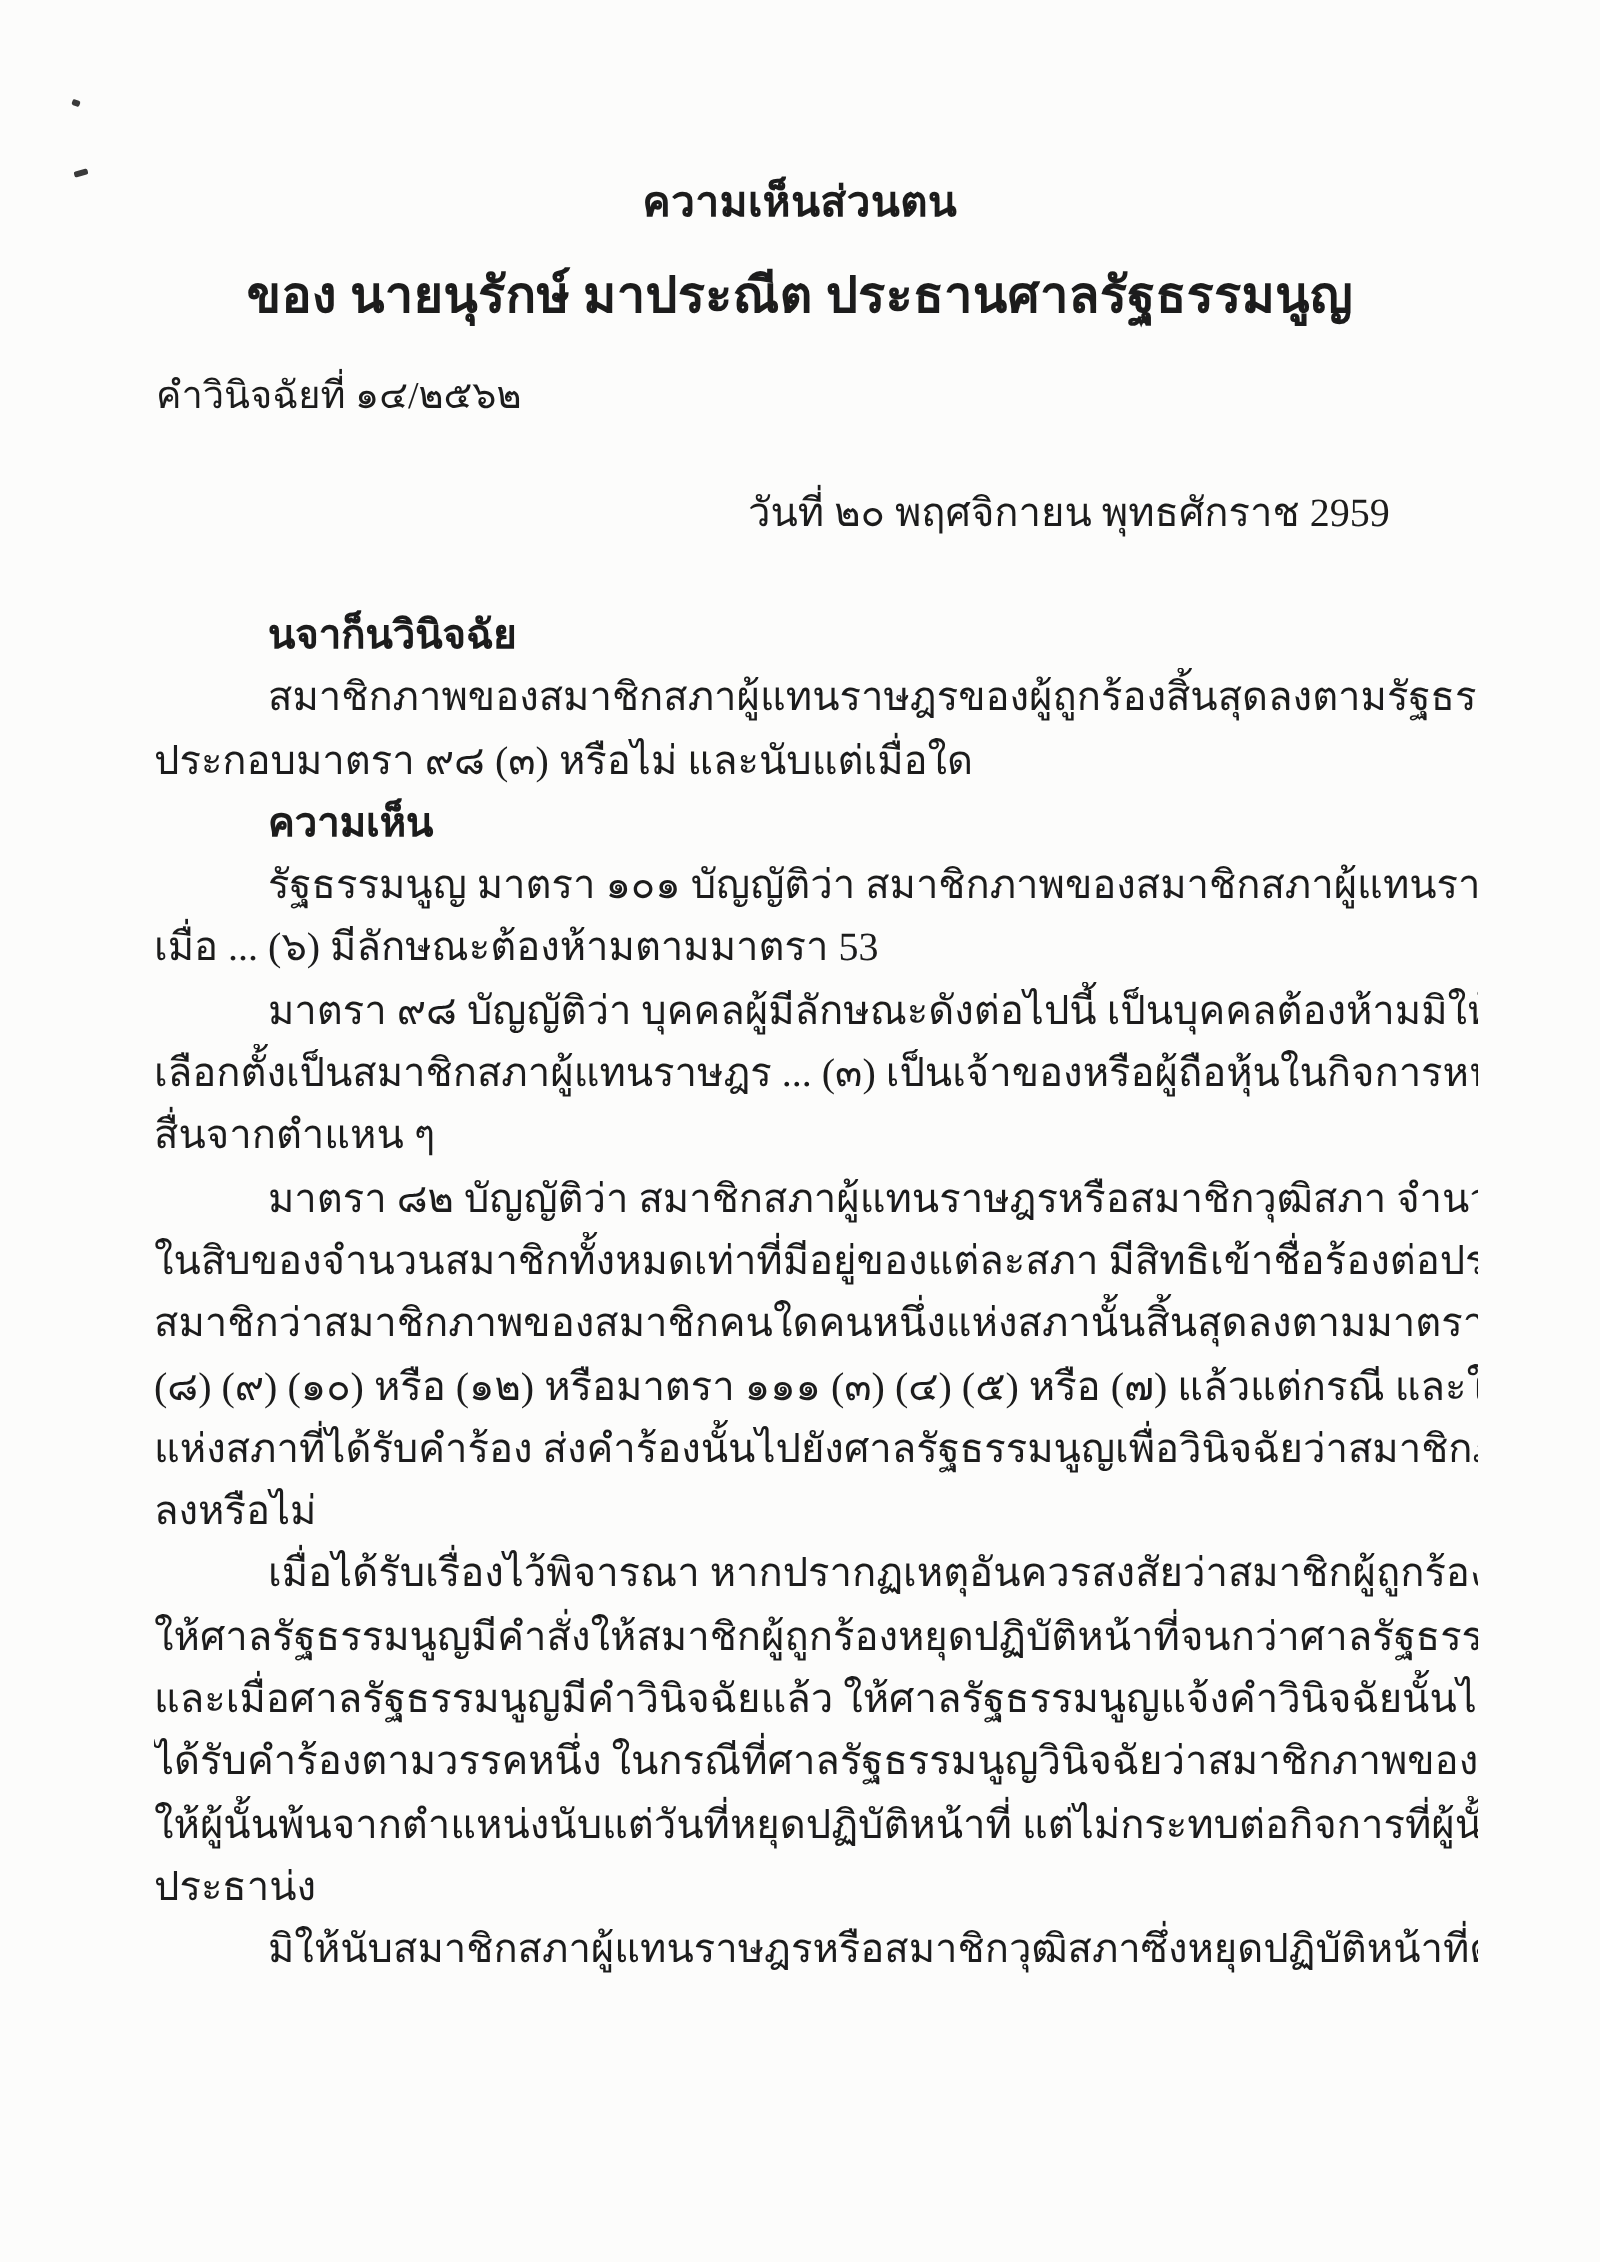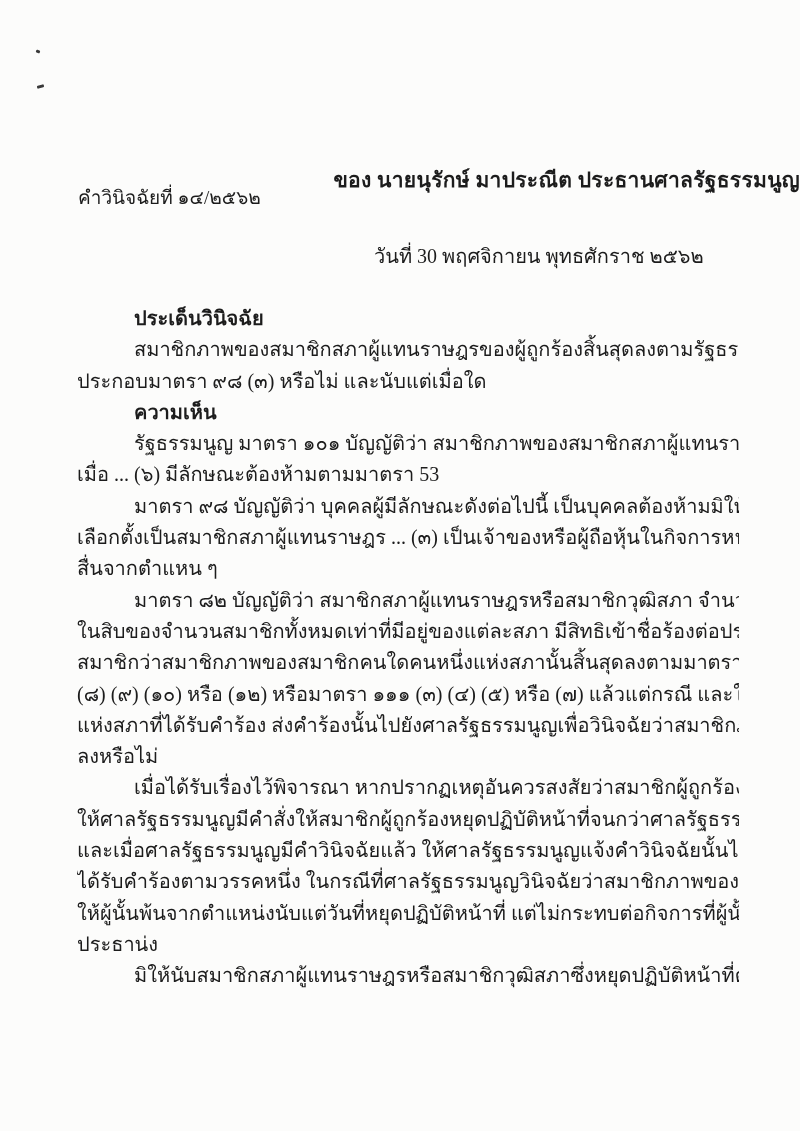--- a/index.html
+++ b/index.html
@@ -25,25 +25,24 @@
     text-align: center;
     font-size: 21px;
     font-weight: bold;
     letter-spacing: 0.3px;
   }
   .hdr-subtitle {
     position: absolute;
     top: 127px;
     left: 0;
     width: 100%;
-    text-align: right;
-    font-size: 21px;
+    text-align: center;
+    font-size: 25px;
     font-weight: bold;
     letter-spacing: 0.3px;
-    margin-top: 36px;
   }
   .ref-row {
     position: absolute;
     top: 182px;
     left: 78px;
     right: 88px;
     display: flex;
     justify-content: space-between;
     font-size: 19px;
   }
@@ -78,31 +77,32 @@
   .speck-2 { left: 37px; top: 85px; width: 7px; height: 3px; transform: rotate(-15deg); }
 </style>
 </head>
 <body>
 
 <div class="page">
 
   <div class="speck speck-1"></div>
   <div class="speck speck-2"></div>
 
+  <div class="hdr-title">ความเห็นส่วนตน</div>
 
   <div class="hdr-subtitle">ของ  นายนุรักษ์  มาประณีต  ประธานศาลรัฐธรรมนูญ</div>
 
   <div class="ref-row">
     <span>คำวินิจฉัยที่  ๑๔/๒๕๖๒</span>
   </div>
 
-  <div class="date-line">วันที่  30  พฤศจิกายน  พุทธศักราช  ๒๕๖๒</div>
+  <div class="date-line">วันที่  ๒๐  พฤศจิกายน  พุทธศักราช  2959</div>
 
   <div class="body-lines" id="body-lines">
-      <div class="line indent heading">ประเด็นวินิจฉัย</div>
+      <div class="line indent heading">นจาก็นวินิจฉัย</div>
       <div class="line indent">สมาชิกภาพของสมาชิกสภาผู้แทนราษฎรของผู้ถูกร้องสิ้นสุดลงตามรัฐธรรมนูญ มาตรา ๑๐๑ (๖)</div>
       <div class="line">ประกอบมาตรา ๙๘ (๓) หรือไม่ และนับแต่เมื่อใด</div>
       <div class="line indent heading">ความเห็น</div>
       <div class="line indent">รัฐธรรมนูญ มาตรา ๑๐๑ บัญญัติว่า สมาชิกภาพของสมาชิกสภาผู้แทนราษฎรสิ้นสุดลง</div>
       <div class="line">เมื่อ ... (๖) มีลักษณะต้องห้ามตามมาตรา 53</div>
       <div class="line indent">มาตรา ๙๘ บัญญัติว่า บุคคลผู้มีลักษณะดังต่อไปนี้ เป็นบุคคลต้องห้ามมิให้ใช้สิทธิสมัครรับ</div>
       <div class="line">เลือกตั้งเป็นสมาชิกสภาผู้แทนราษฎร ... (๓) เป็นเจ้าของหรือผู้ถือหุ้นในกิจการหนังสือพิมพ์หรือ</div>
       <div class="line">สื่นจากตำแหน ๆ</div>
       <div class="line indent">มาตรา ๘๒ บัญญัติว่า สมาชิกสภาผู้แทนราษฎรหรือสมาชิกวุฒิสภา จำนวนไม่น้อยกว่าหนึ่ง</div>
       <div class="line">ในสิบของจำนวนสมาชิกทั้งหมดเท่าที่มีอยู่ของแต่ละสภา มีสิทธิเข้าชื่อร้องต่อประธานแห่งสภาที่ตนเป็น</div>

